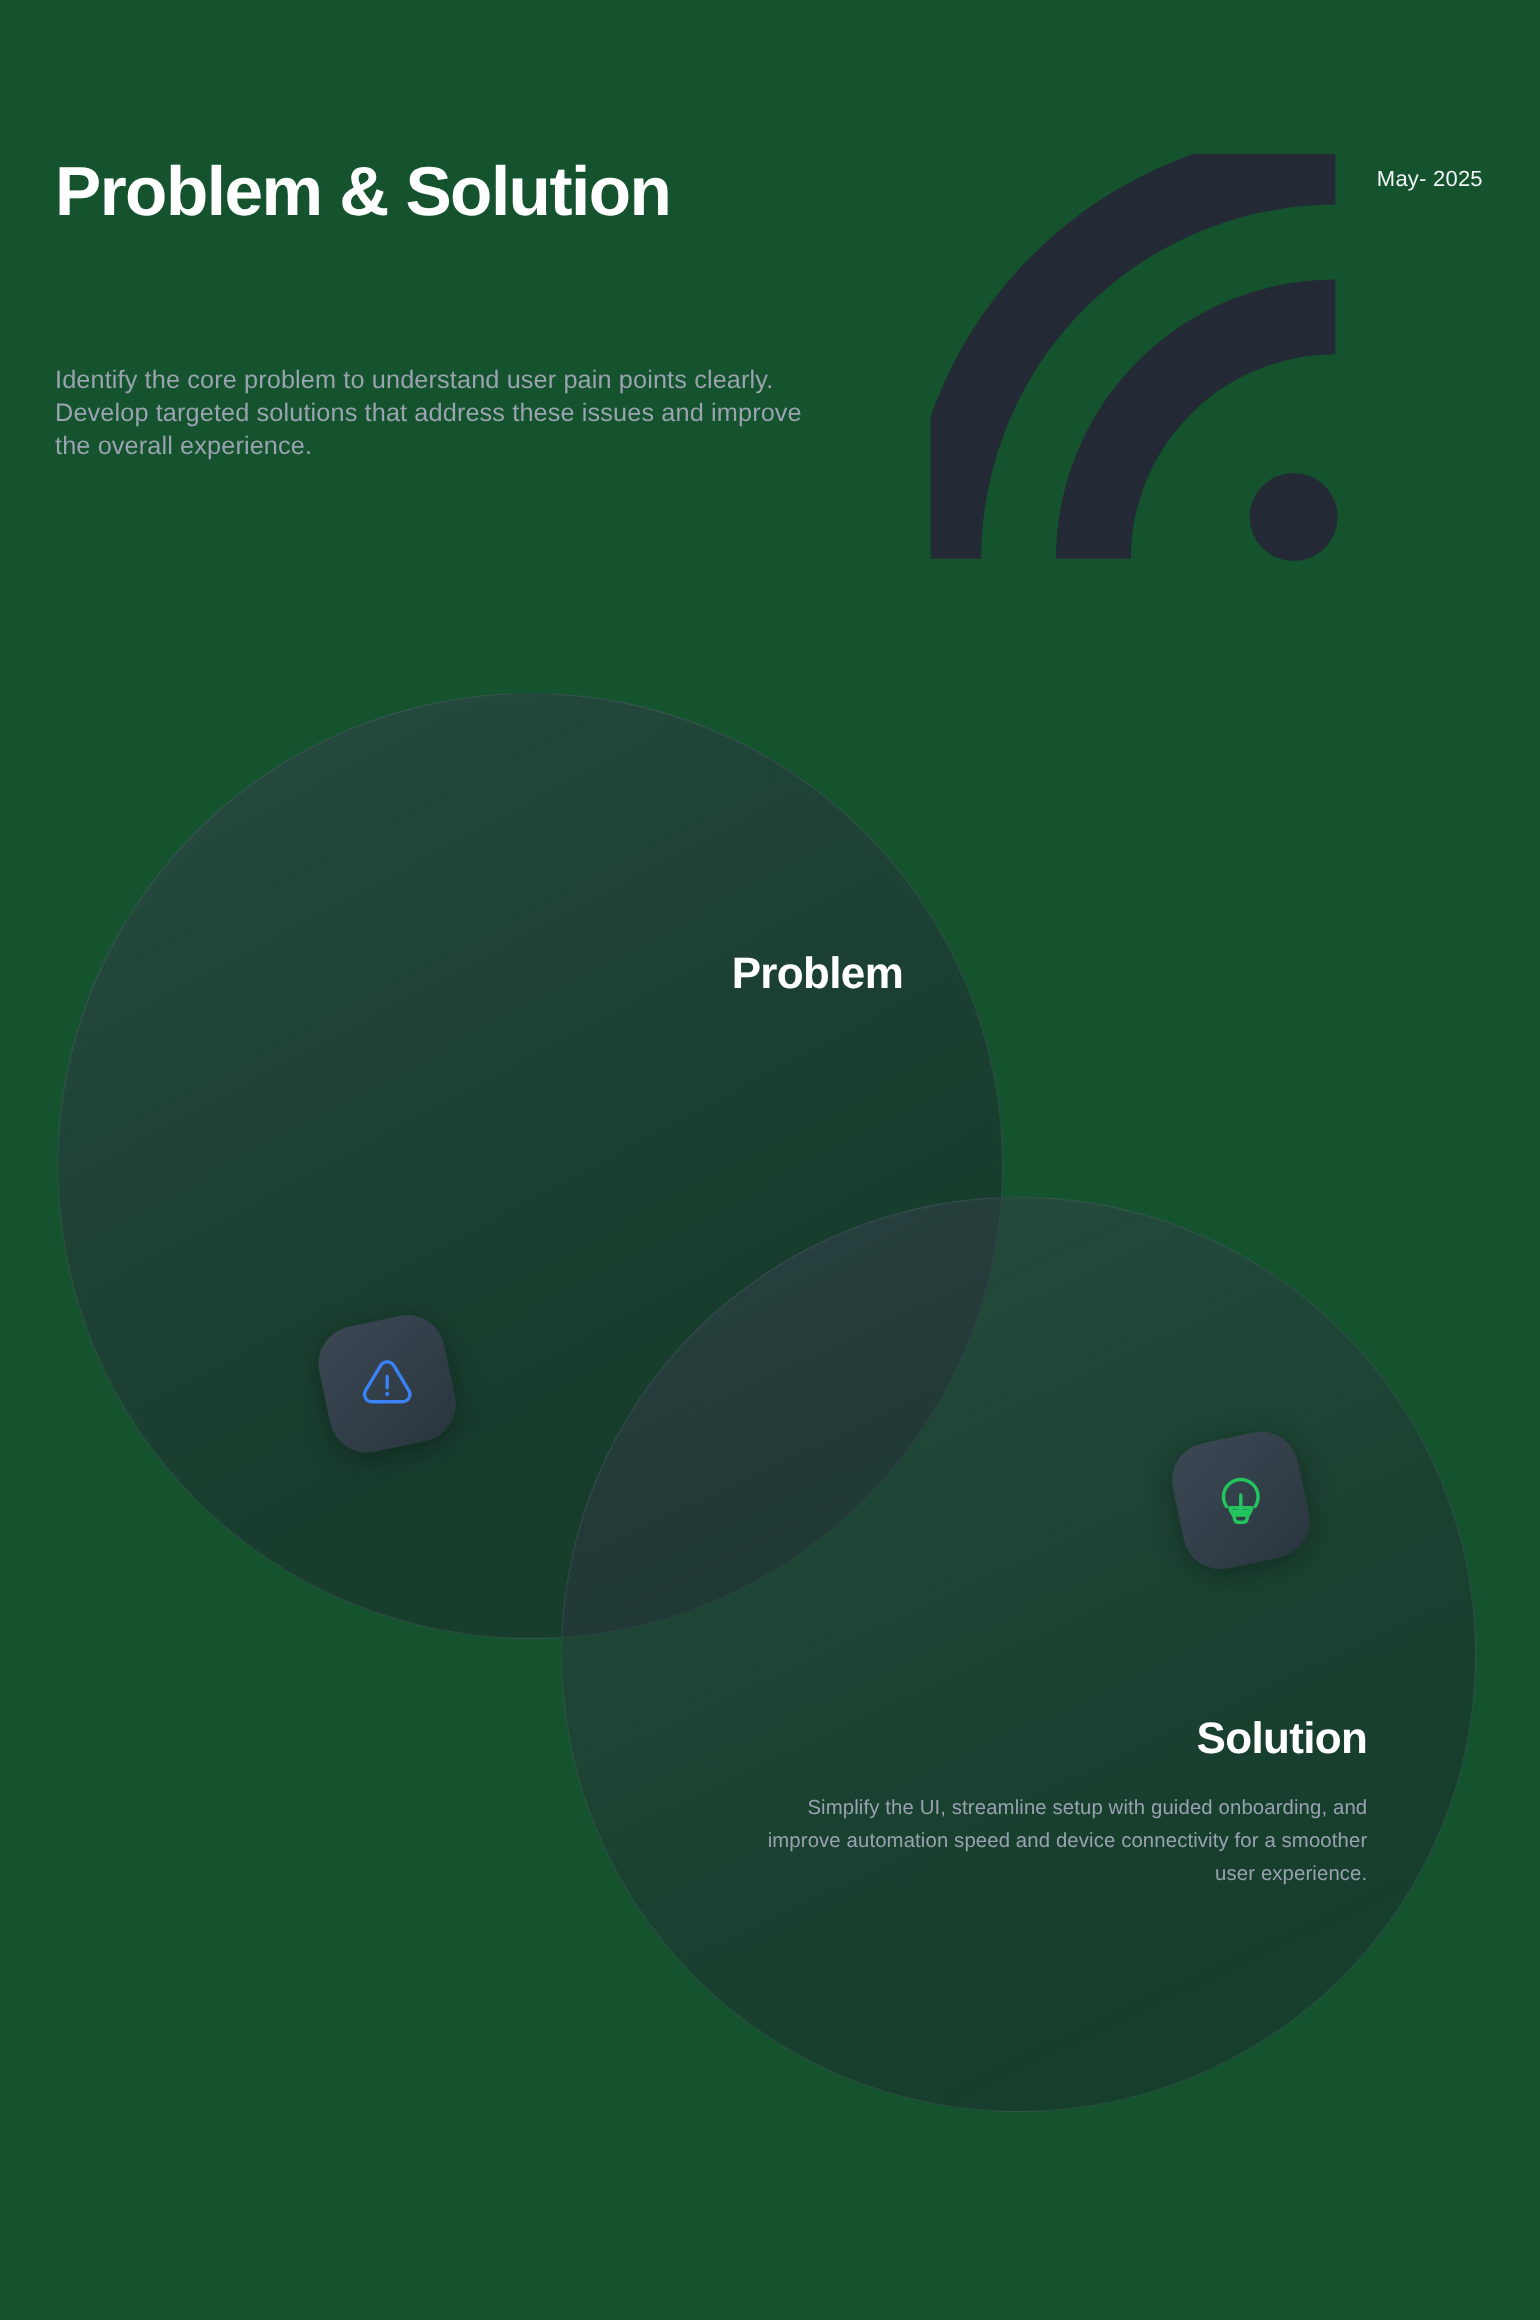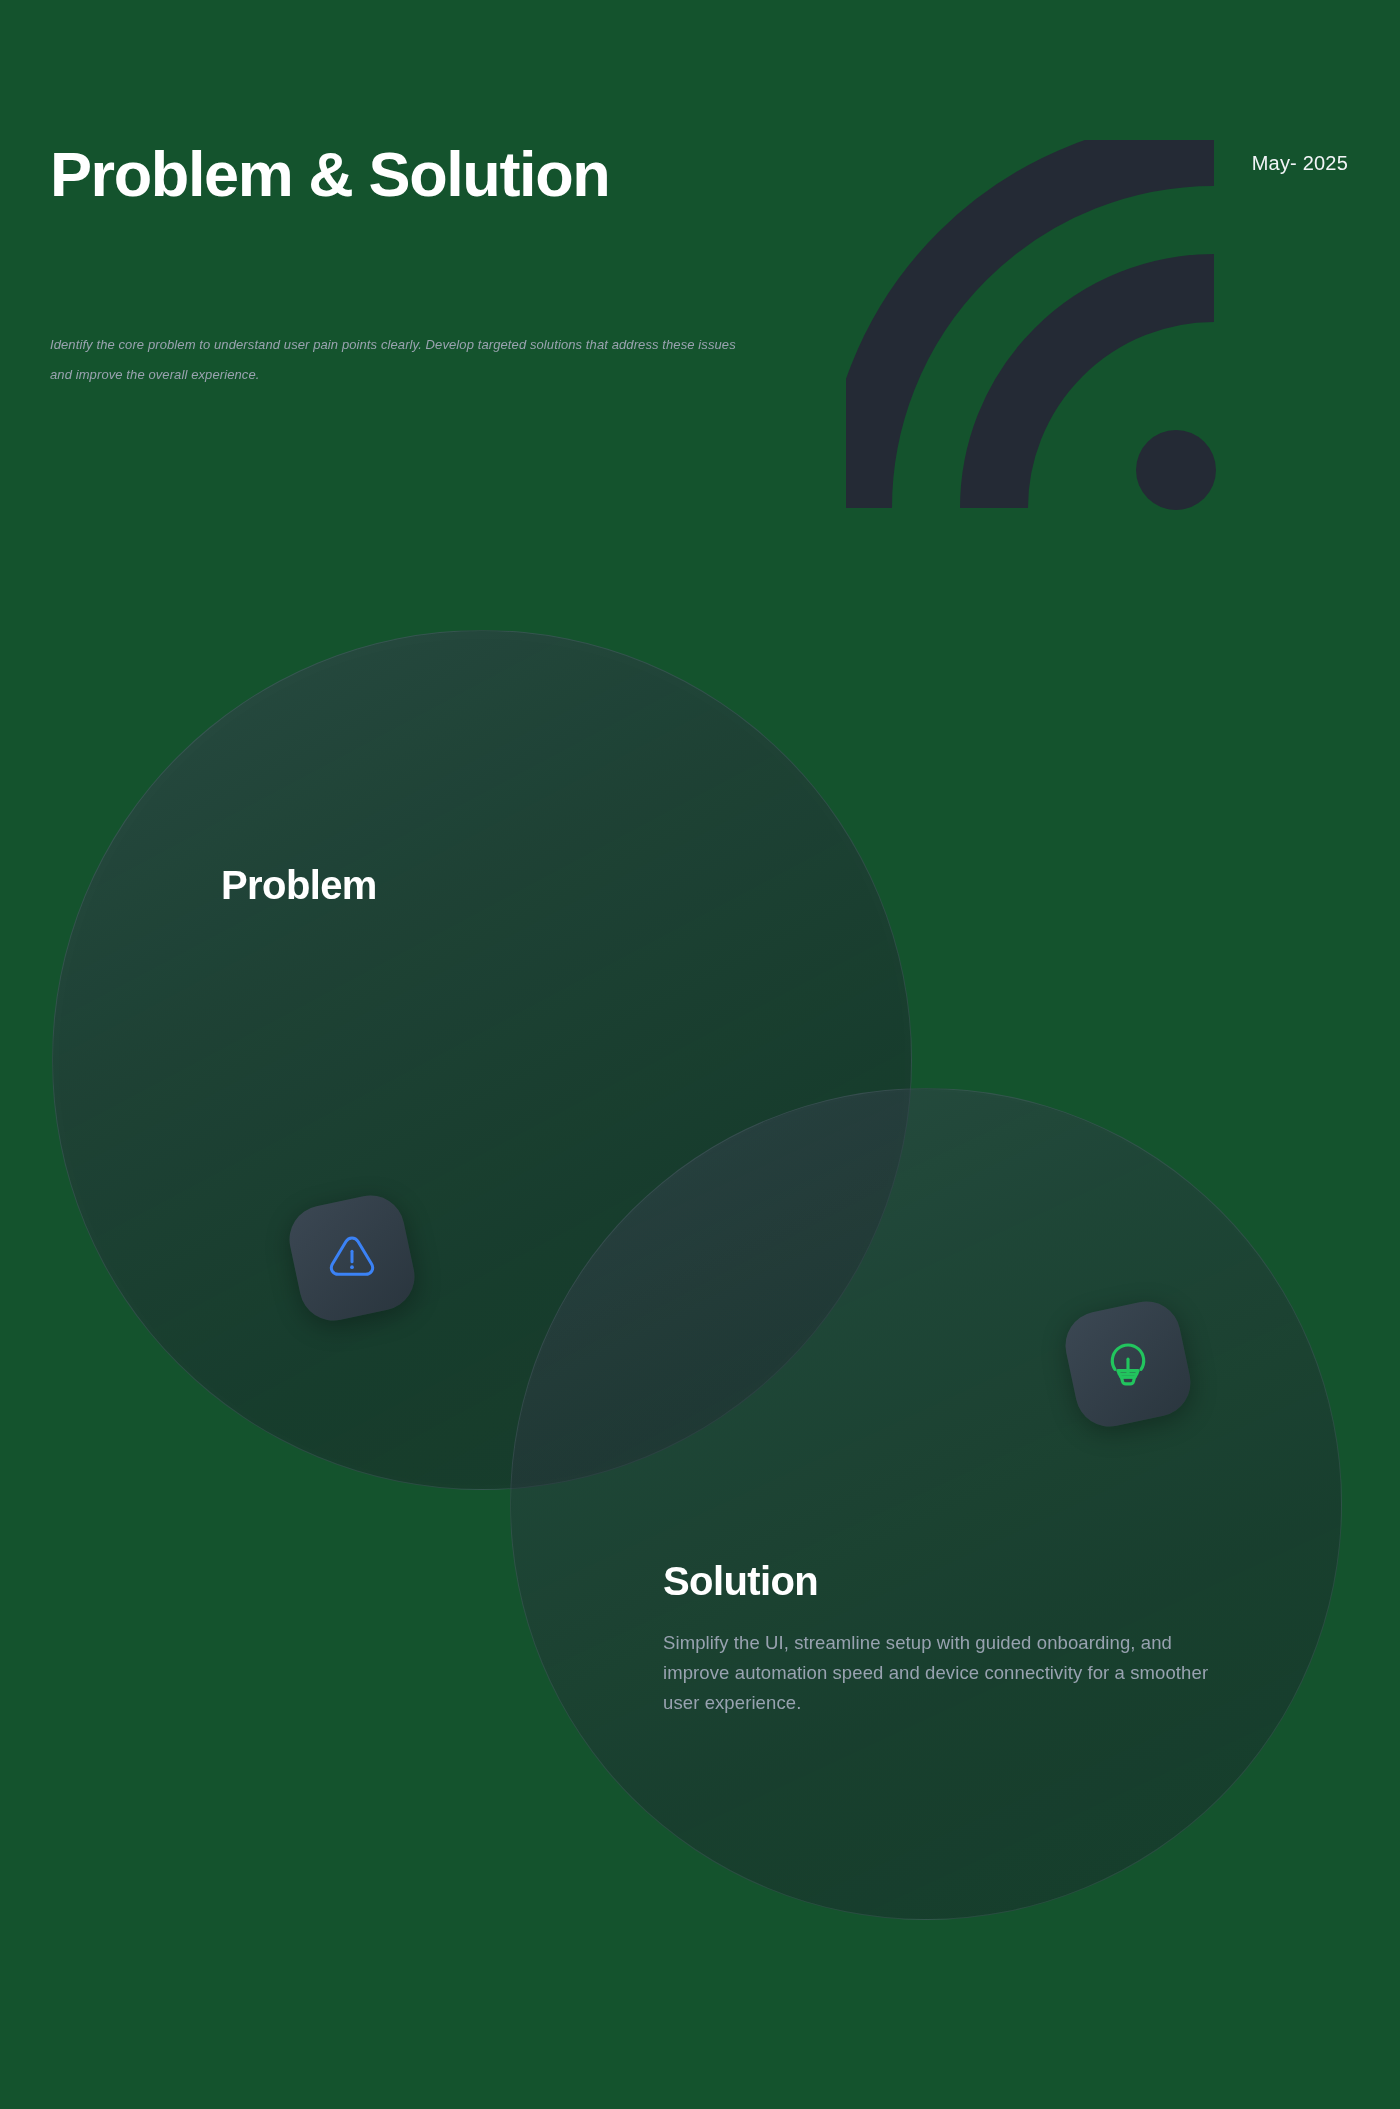--- a/index.html
+++ b/index.html
@@ -58,26 +58,25 @@
     color:#f2f4f7;
     letter-spacing:0.2px;
     white-space:nowrap;
   }
 
   .page-subtitle {
     position:absolute;
     left:50px;
     top:330px;
     width:700px;
-    font-size:13px;
+    font-size:23px;
     line-height:30px;
     color:#9aa3b0;
     font-weight:400;
     letter-spacing:0.1px;
-    font-style:italic;
   }
 
   
   .venn {
     position:absolute;
     left:0;
     top:0;
     width:1400px;
     height:2109px;
   }
@@ -131,21 +130,21 @@
         rgba(186,205,225,0.085) 1px,
         rgba(255,255,255,0.000) 1px,
         rgba(255,255,255,0.000) 6px);
     -webkit-mask-image:radial-gradient(circle 430px at -28px -458px, #000 99.6%, transparent 100%);
     mask-image:radial-gradient(circle 430px at -28px -458px, #000 99.6%, transparent 100%);
     opacity:0.95;
     pointer-events:none;
   }
 
   
-  .block { position:absolute; }
+  .block { position:absolute;text-align:right; }
 
   .block-problem  { left:221px; top:862px;  width:600px; }
   .block-solution { left:663px; top:1558px; width:580px; }
 
   .block-heading {
     font-size:40px;
     font-weight:700;
     color:#ffffff;
     letter-spacing:-0.6px;
     line-height:1.15;

